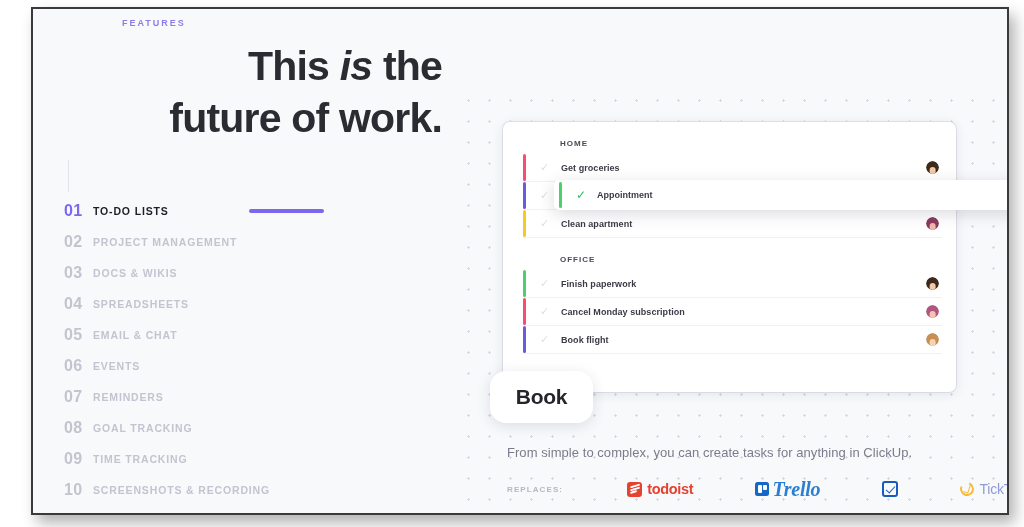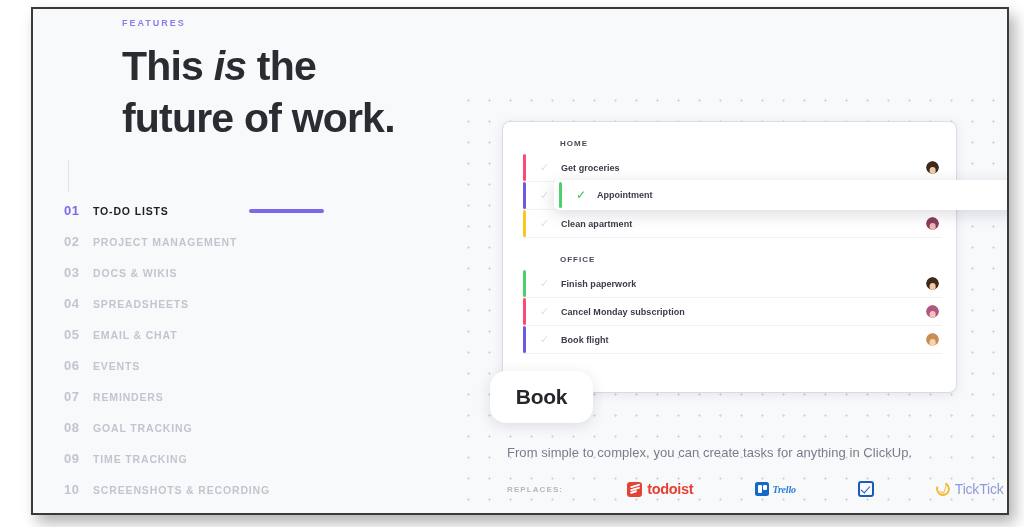--- a/index.html
+++ b/index.html
@@ -50,20 +50,21 @@
   }
 
   .headline {
     font-size: 41px;
     line-height: 52px;
     font-weight: 700;
     color: #2b2b32;
     letter-spacing: -0.8px;
     margin: 0;
     white-space: nowrap;
+    text-align: right;
   }
   .headline em {
     font-style: italic;
   }
 
   .vrule {
     position: absolute;
     left: 35px;
     top: 151px;
     width: 1px;
@@ -81,21 +82,21 @@
 
   .feature-row {
     position: relative;
     height: 31px;
     display: flex;
     align-items: center;
   }
 
   .feat-num {
     width: 29px;
-    font-size: 13px;
+    font-size: 16px;
     font-weight: 700;
     letter-spacing: 0.4px;
     color: #c3c4cf;
     flex: none;
   }
 
   .feat-label {
     font-size: 10.5px;
     font-weight: 700;
     letter-spacing: 0.85px;
@@ -349,21 +350,21 @@
   }
   .trello-mark i {
     position: absolute;
     background: #ffffff;
     border-radius: 1px;
     top: 2.6px;
   }
   .trello-mark i:nth-child(1){ left: 2.4px; width: 4px; height: 8.6px; }
   .trello-mark i:nth-child(2){ left: 7.6px; width: 4px; height: 5.4px; }
   .trello-text {
-    font-size: 10px;
+    font-size: 20px;
     font-weight: 700;
     font-style: italic;
     color: #2a7fd4;
     font-family: "Liberation Serif", serif;
     letter-spacing: -0.2px;
   }
 
   
   .mstodo-mark {
     width: 16px; height: 16px;

